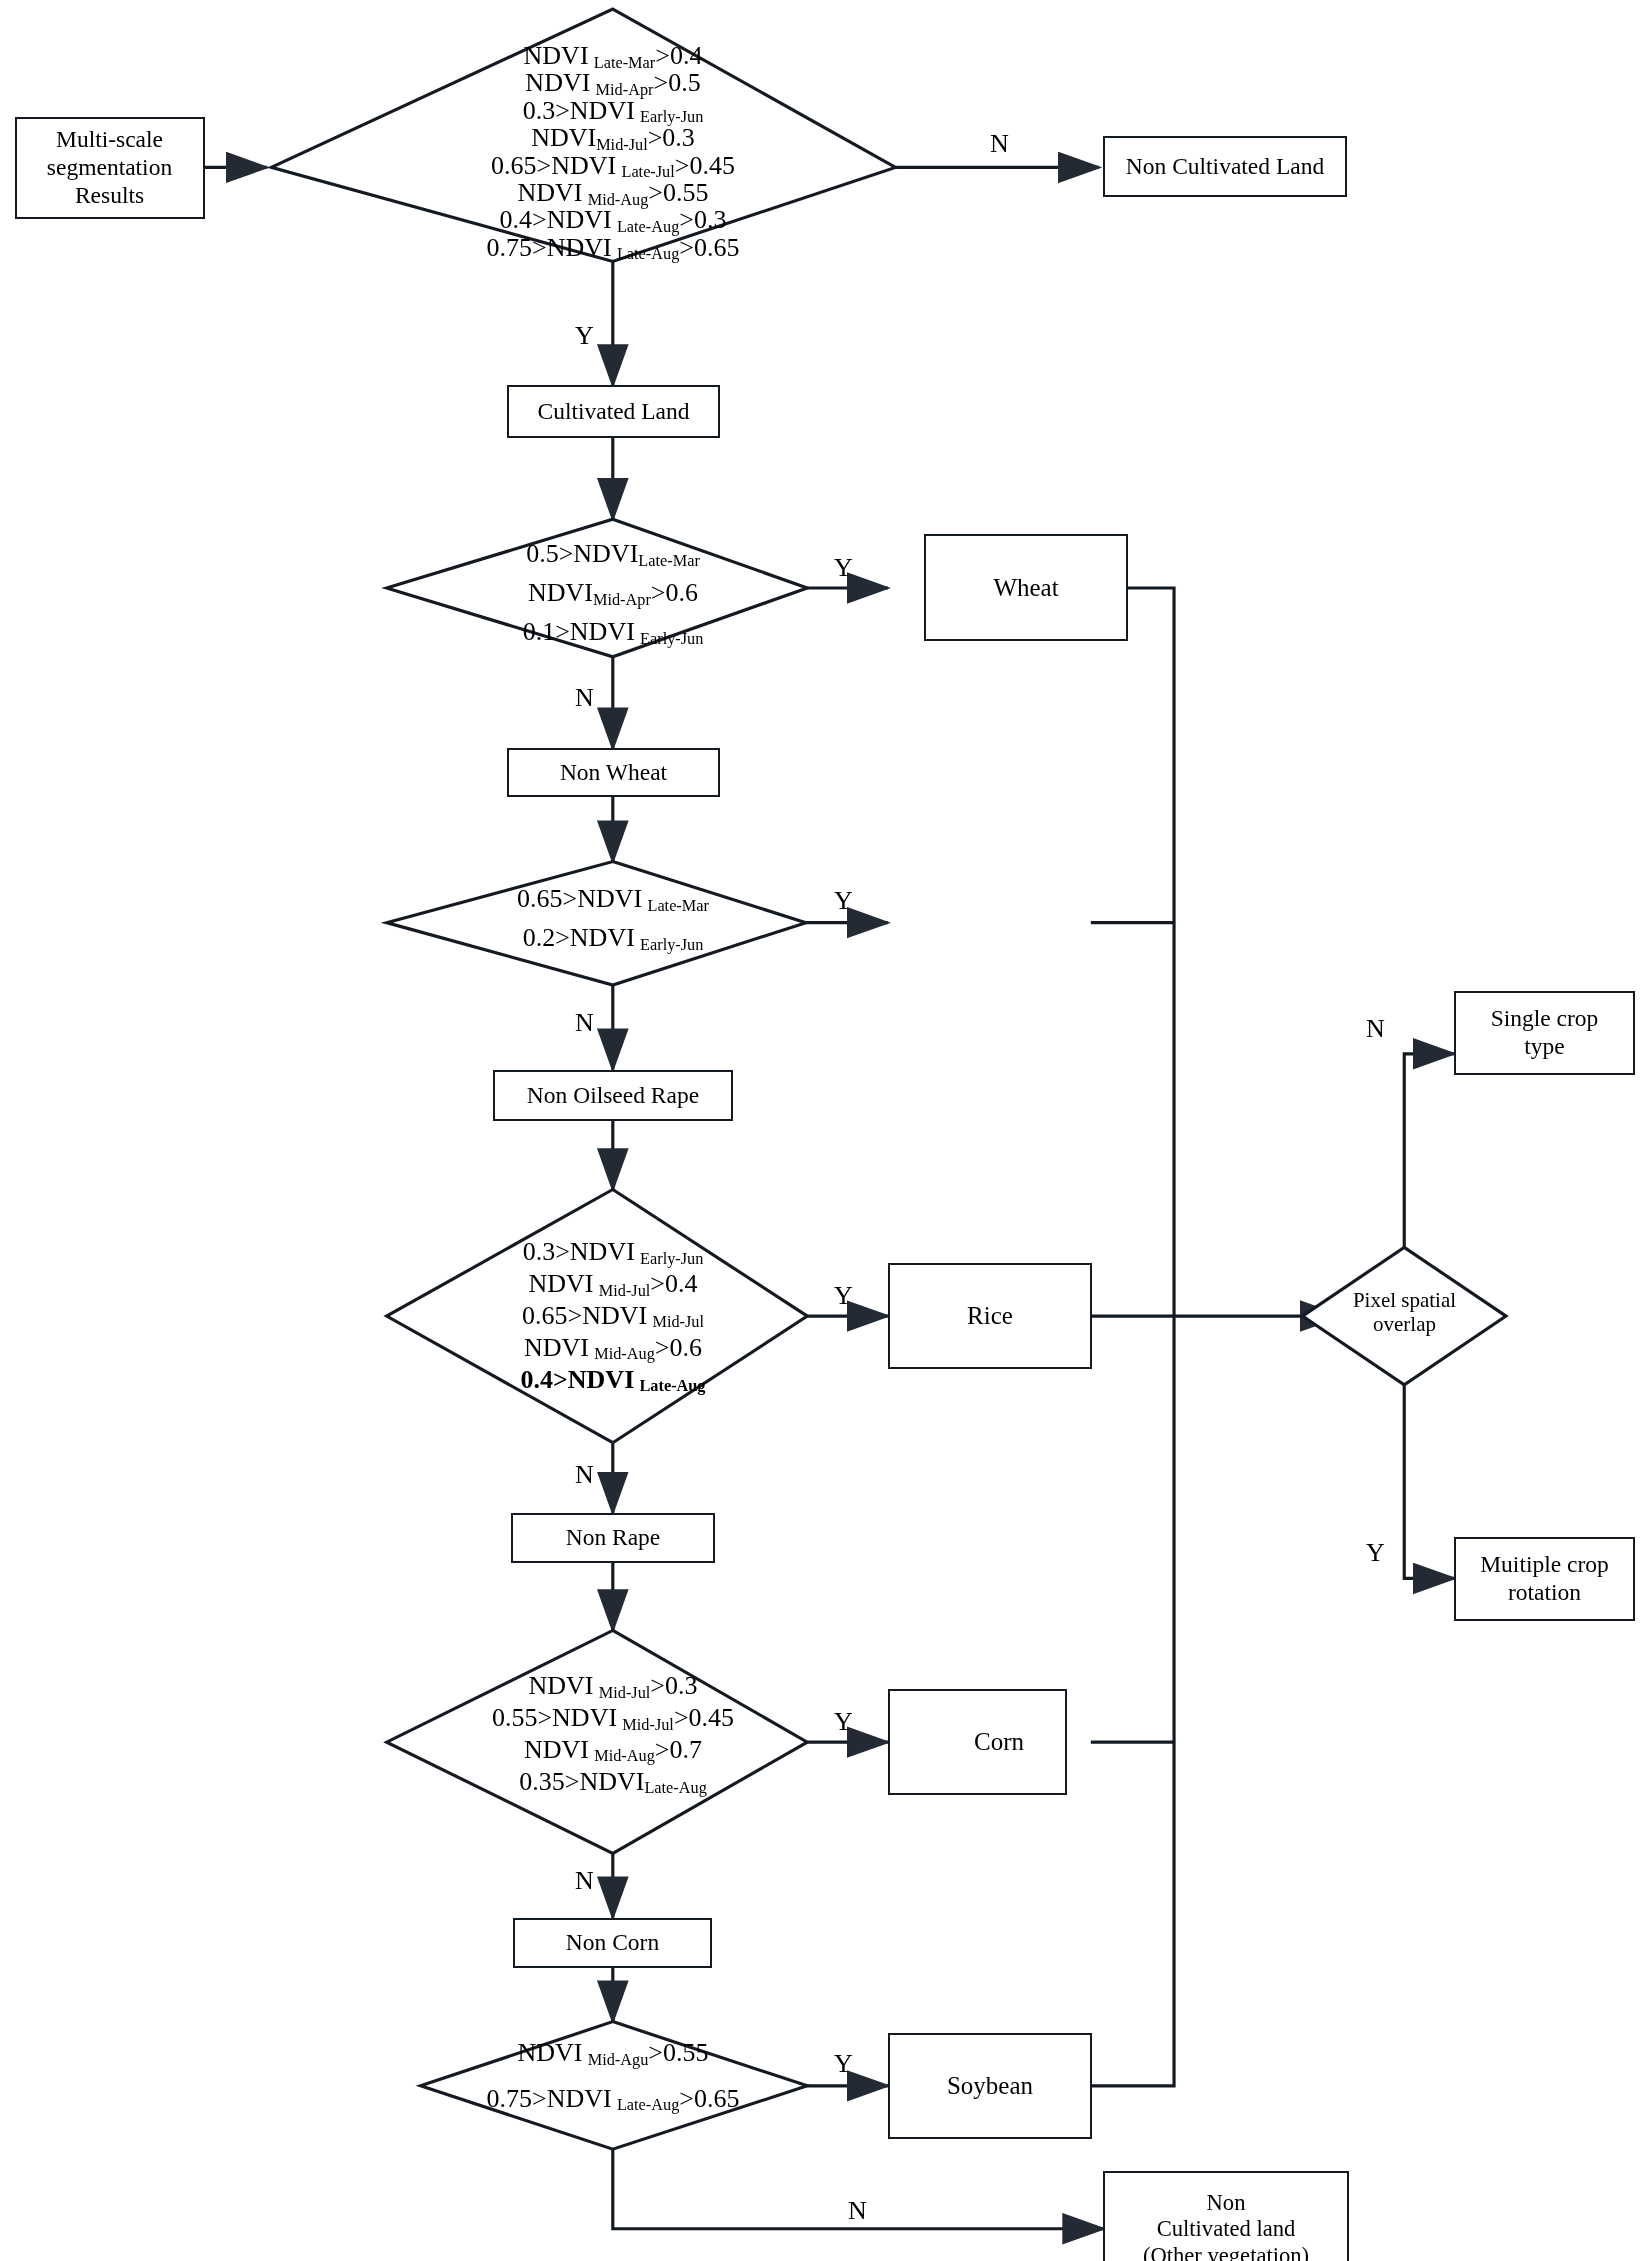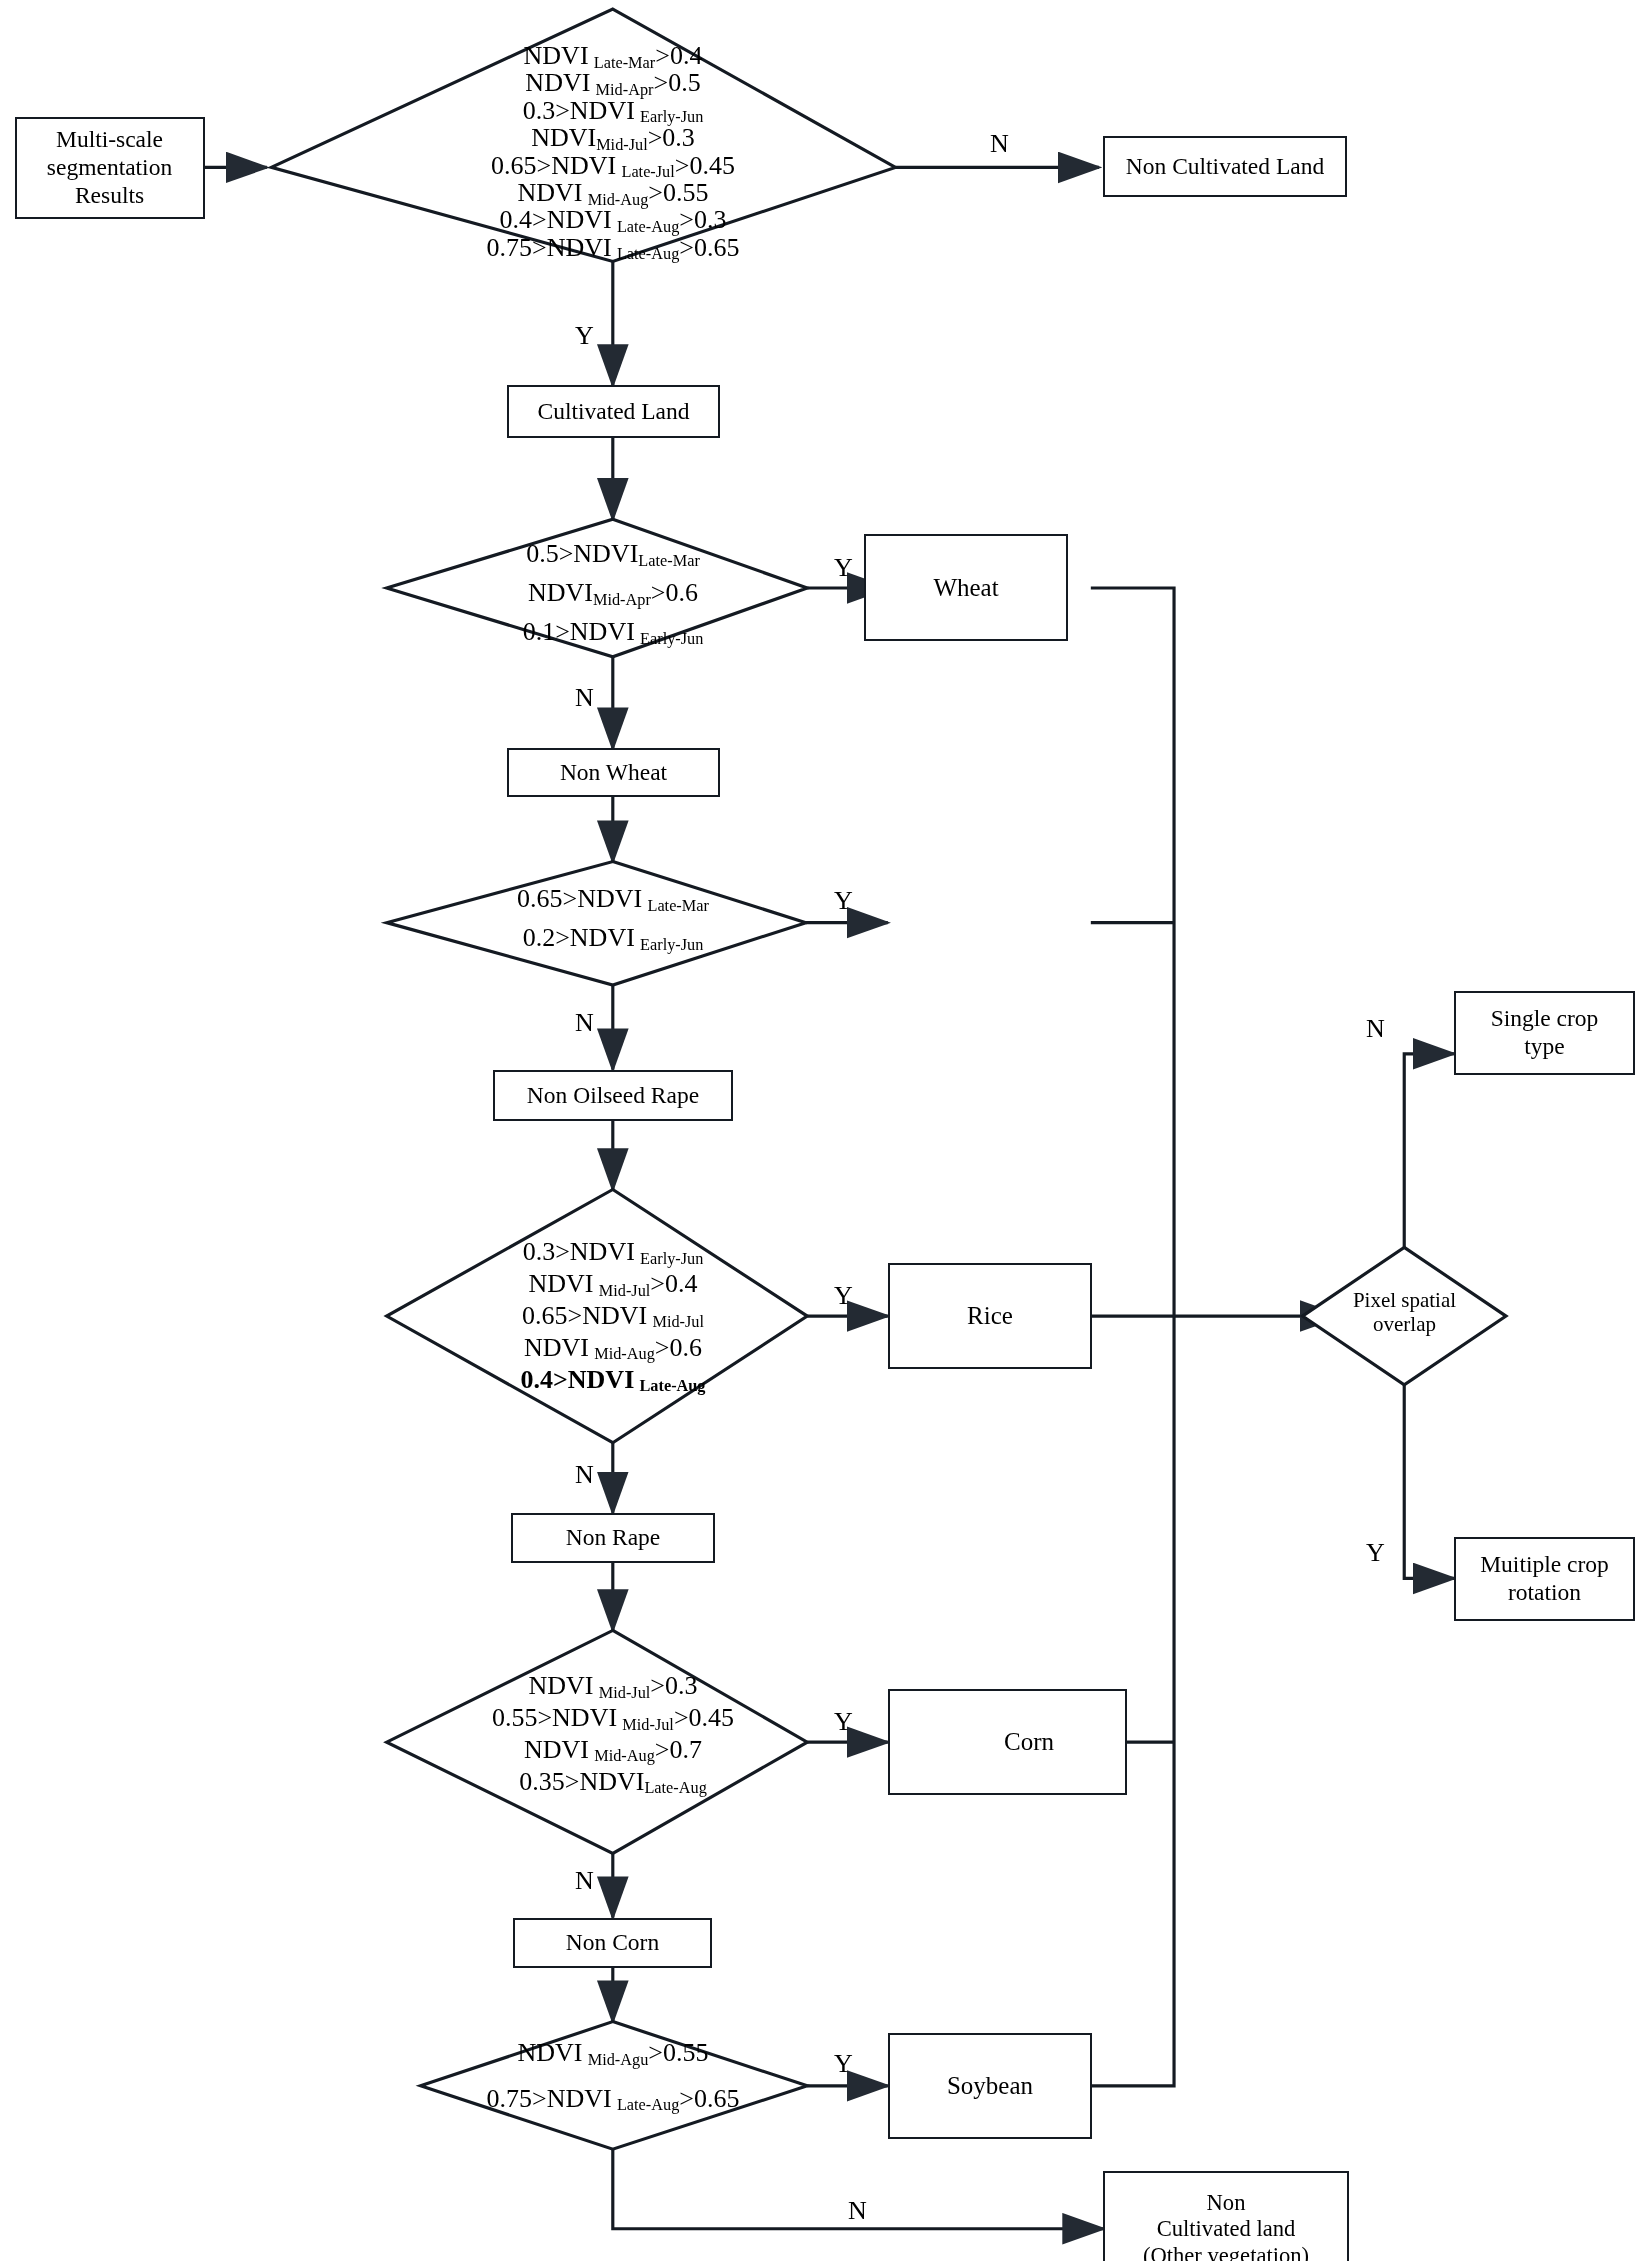--- a/index.html
+++ b/index.html
@@ -95,21 +95,21 @@
       <span class="row">Non Cultivated Land</span>
     </div>
   </div>
 
   <div class="node boxnode" style="left:507px;top:385px;width:213px;height:53px;">
     <div class="nodetext" style="font-size:23.5px;">
       <span class="row">Cultivated Land</span>
     </div>
   </div>
 
-  <div class="node boxnode" style="left:864px;top:534px;width:204px;height:107px;">
+  <div class="node boxnode" style="left:924px;top:534px;width:204px;height:107px;">
     <div class="nodetext" style="font-size:25px;">
       <span class="row">Wheat</span>
     </div>
   </div>
 
   <div class="node boxnode" style="left:507px;top:748px;width:213px;height:49px;">
     <div class="nodetext" style="font-size:23.5px;">
       <span class="row">Non Wheat</span>
     </div>
   </div>
@@ -126,21 +126,21 @@
       <span class="row">Rice</span>
     </div>
   </div>
 
   <div class="node boxnode" style="left:511px;top:1513px;width:204px;height:50px;">
     <div class="nodetext" style="font-size:23.5px;">
       <span class="row">Non Rape</span>
     </div>
   </div>
 
-  <div class="node boxnode" style="left:888px;top:1689px;width:239px;height:106px;padding-left:43px;">
+  <div class="node boxnode" style="left:888px;top:1689px;width:179px;height:106px;padding-left:43px;">
     <div class="nodetext" style="font-size:25px;">
       <span class="row">Corn</span>
     </div>
   </div>
 
   <div class="node boxnode" style="left:513px;top:1918px;width:199px;height:50px;">
     <div class="nodetext" style="font-size:23.5px;">
       <span class="row">Non Corn</span>
     </div>
   </div>

